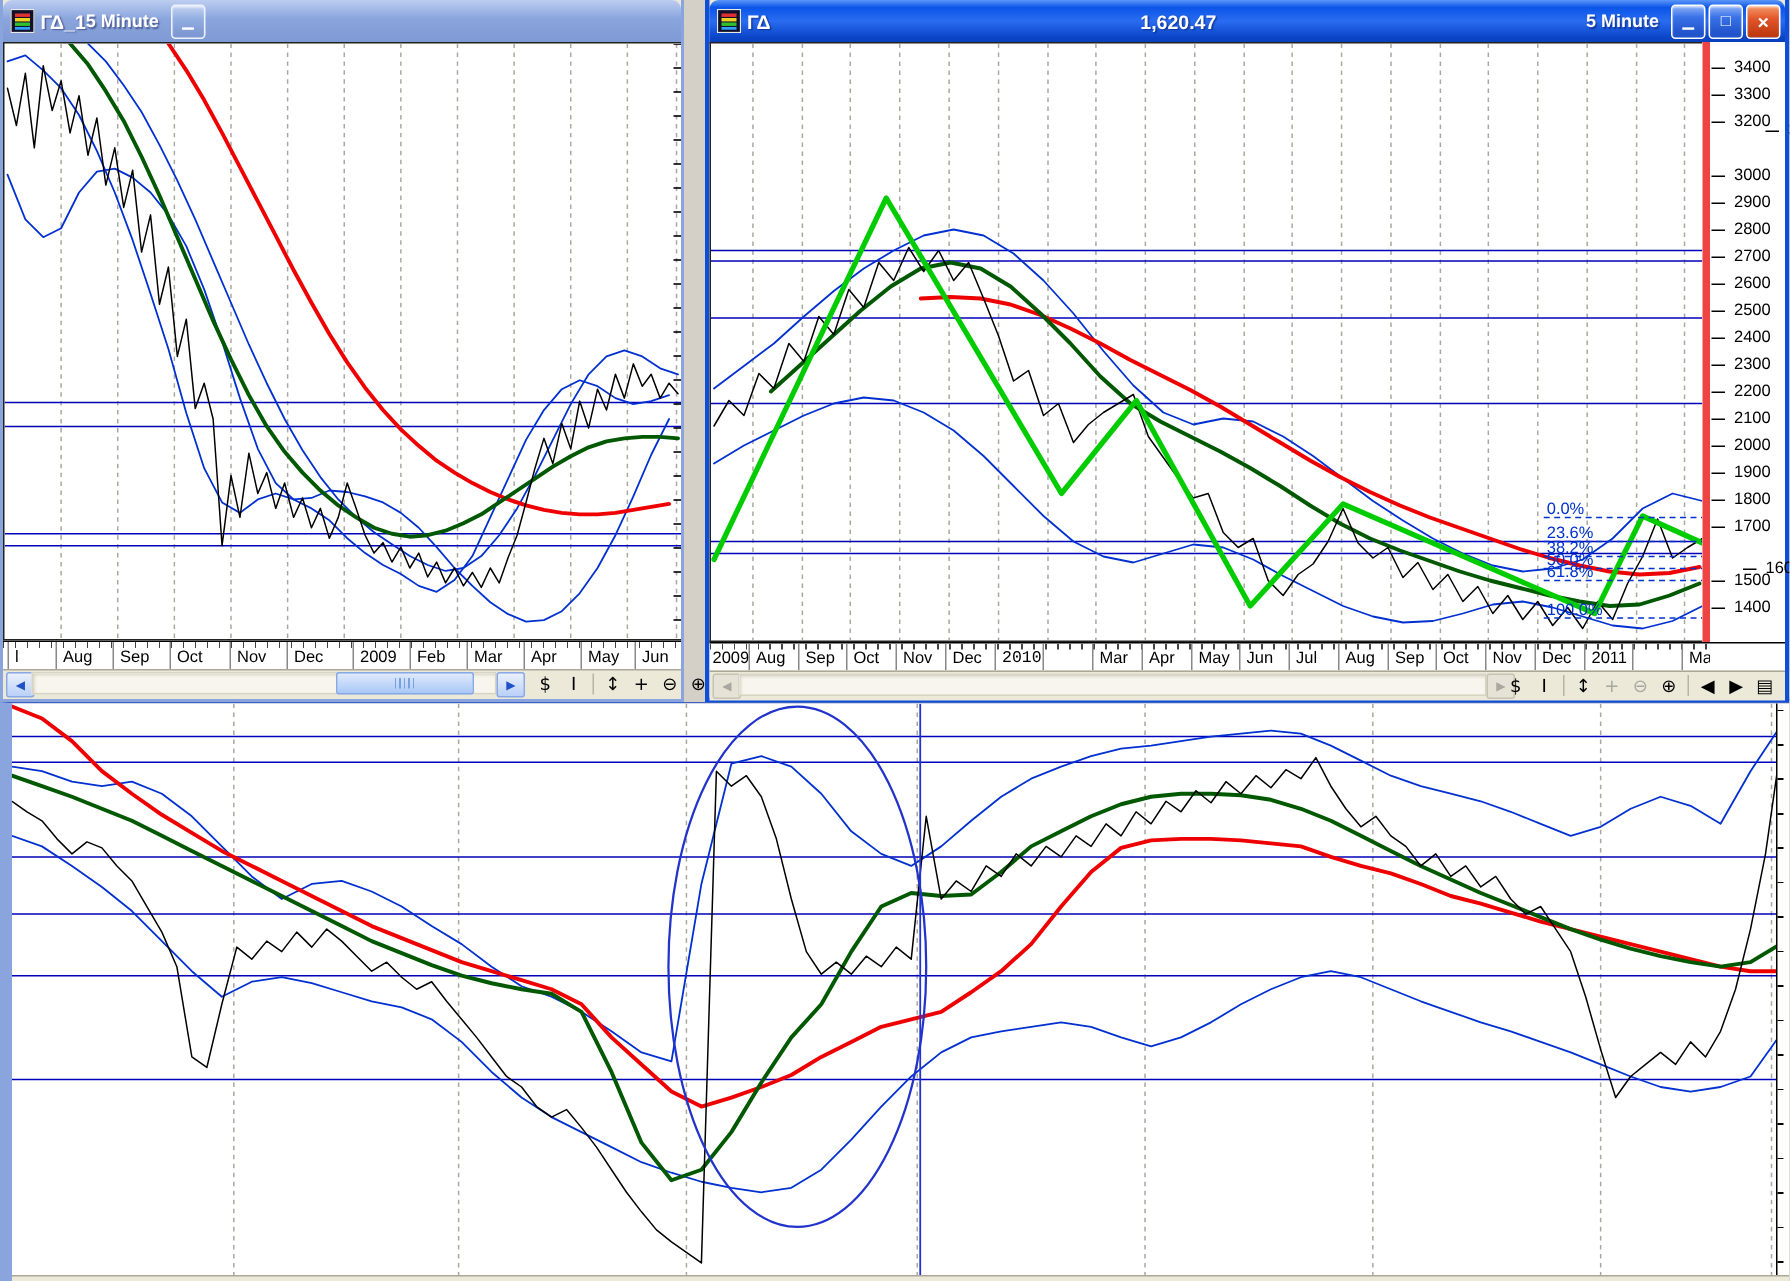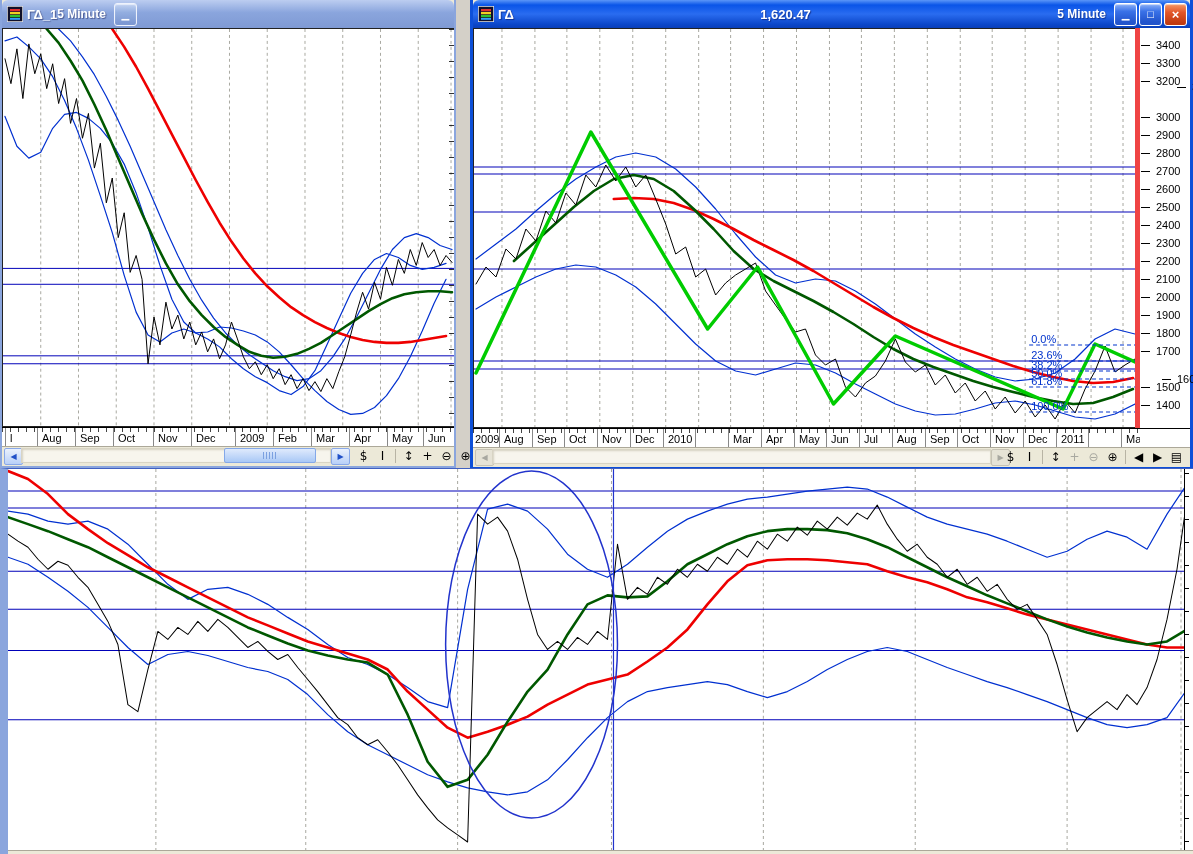--- a/index.html
+++ b/index.html
@@ -278,21 +278,21 @@
           <span class="mon" style="left: 31px;">Aug</span>
           <i class="mtick" style="left: 59px;"></i>
           <span class="mon" style="left: 64px;">Sep</span>
           <i class="mtick" style="left: 91px;"></i>
           <span class="mon" style="left: 96px;">Oct</span>
           <i class="mtick" style="left: 124px;"></i>
           <span class="mon" style="left: 129px;">Nov</span>
           <i class="mtick" style="left: 157px;"></i>
           <span class="mon" style="left: 162px;">Dec</span>
           <i class="mtick" style="left: 190px;"></i>
-          <span class="mon" style="left: 195px;">2010</span>
+          <span class="mon" style="left: 195px; font-family: Liberation Mono, monospace;">2010</span>
           <i class="mtick" style="left: 222px;"></i>
           <i class="mtick" style="left: 255px;"></i>
           <span class="mon" style="left: 260px;">Mar</span>
           <i class="mtick" style="left: 288px;"></i>
           <span class="mon" style="left: 293px;">Apr</span>
           <i class="mtick" style="left: 321px;"></i>
           <span class="mon" style="left: 326px;">May</span>
           <i class="mtick" style="left: 353px;"></i>
           <span class="mon" style="left: 358px;">Jun</span>
           <i class="mtick" style="left: 386px;"></i>

